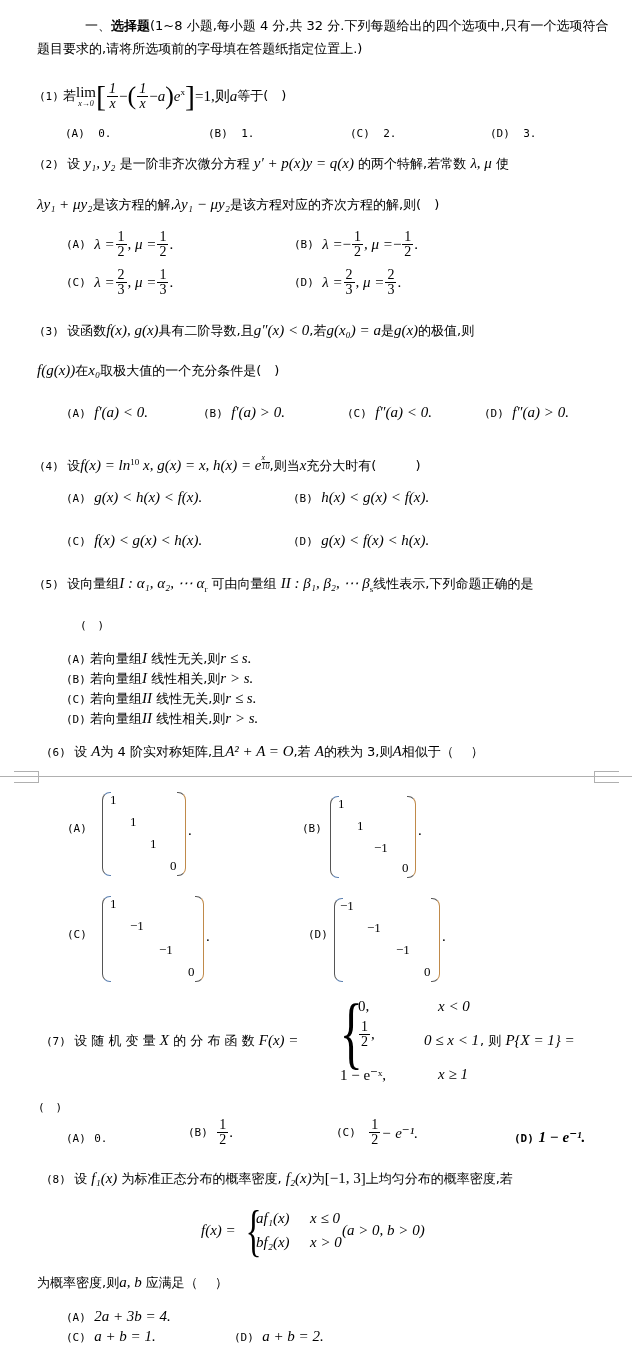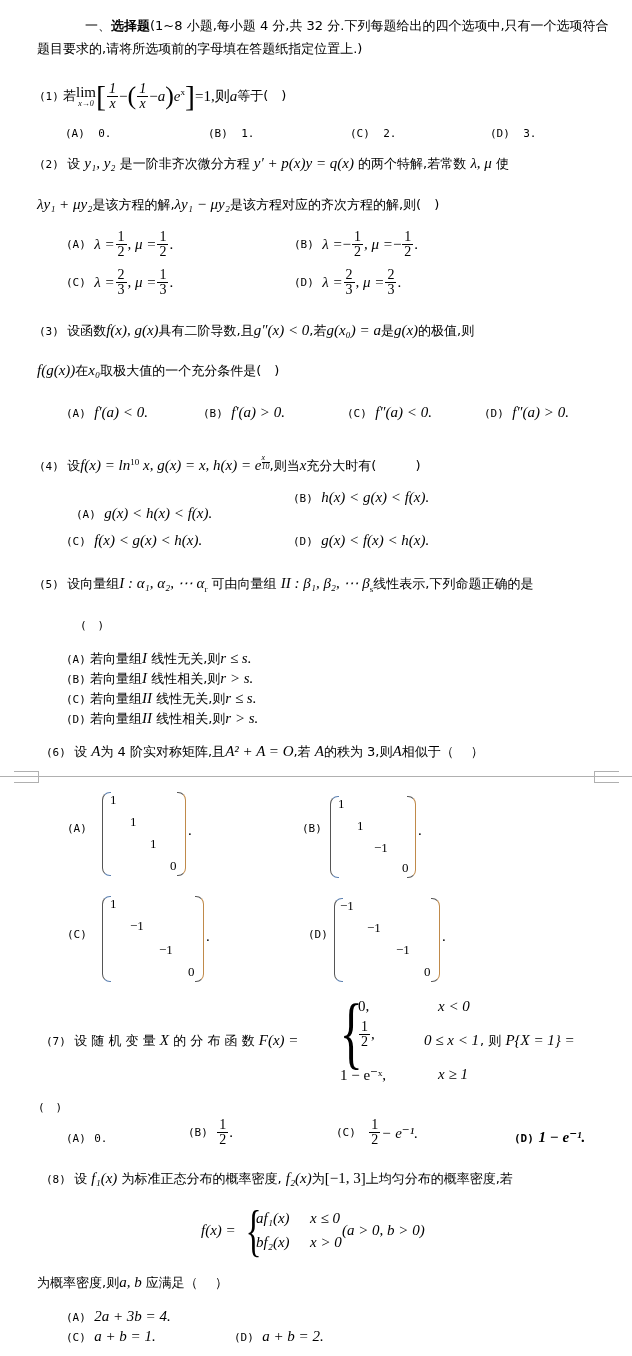--- a/index.html
+++ b/index.html
@@ -142,21 +142,21 @@
   <span class="abs" style="left:418px;"><span class="lbl">(D)</span>&nbsp;&nbsp;<span class="m">f″(a) &gt; 0.</span></span>
 </div>
 
 <div class="abs" style="left:39px; top:454px;">
   <span class="lbl">(4)</span>&nbsp;
   <span class="cn">设</span><span class="m">f(x) = ln</span><span class="sup mr">10</span><span class="m"> x, g(x) = x, h(x) = e</span><span style="display:inline-flex; flex-direction:column; vertical-align:10px; line-height:1; font-size:8px;" class="m">
       <span style="border-bottom:1px solid #000;">x</span>
       <span>10</span>
     </span><span class="cn">,则当</span><span class="m">x</span><span class="cn">充分大时有(　　　)</span>
 </div>
-<div class="abs" style="left:76px; top:489px;margin-top:16px;"><span class="lbl">(A)</span>&nbsp;&nbsp;<span class="m">g(x) &lt; h(x) &lt; f(x).</span></div>
+<div class="abs" style="left:66px; top:489px;"><span class="lbl">(A)</span>&nbsp;&nbsp;<span class="m">g(x) &lt; h(x) &lt; f(x).</span></div>
 <div class="abs" style="left:293px; top:489px;"><span class="lbl">(B)</span>&nbsp;&nbsp;<span class="m">h(x) &lt; g(x) &lt; f(x).</span></div>
 <div class="abs" style="left:66px; top:532px;"><span class="lbl">(C)</span>&nbsp;&nbsp;<span class="m">f(x) &lt; g(x) &lt; h(x).</span></div>
 <div class="abs" style="left:293px; top:532px;"><span class="lbl">(D)</span>&nbsp;&nbsp;<span class="m">g(x) &lt; f(x) &lt; h(x).</span></div>
 
 <div class="abs" style="left:39px; top:574px;">
   <span class="lbl">(5)</span>&nbsp;
   <span class="cn">设向量组</span><span class="m">I : α₁, α₂, ⋯ α</span><span class="sub m">r</span>&nbsp;<span class="cn">可由向量组</span>&nbsp;<span class="m">II : β₁, β₂, ⋯ β</span><span class="sub m">s</span><span class="cn">线性表示,下列命题正确的是</span>
 </div>
 <div class="abs lbl" style="left:80px; top:618px;">(　)</div>
 <div class="abs" style="left:66px; top:650px;"><span class="lbl">(A)</span>&nbsp;<span class="cn">若向量组</span><span class="m">I</span>&nbsp;<span class="cn">线性无关,则</span><span class="m">r ≤ s.</span></div>

